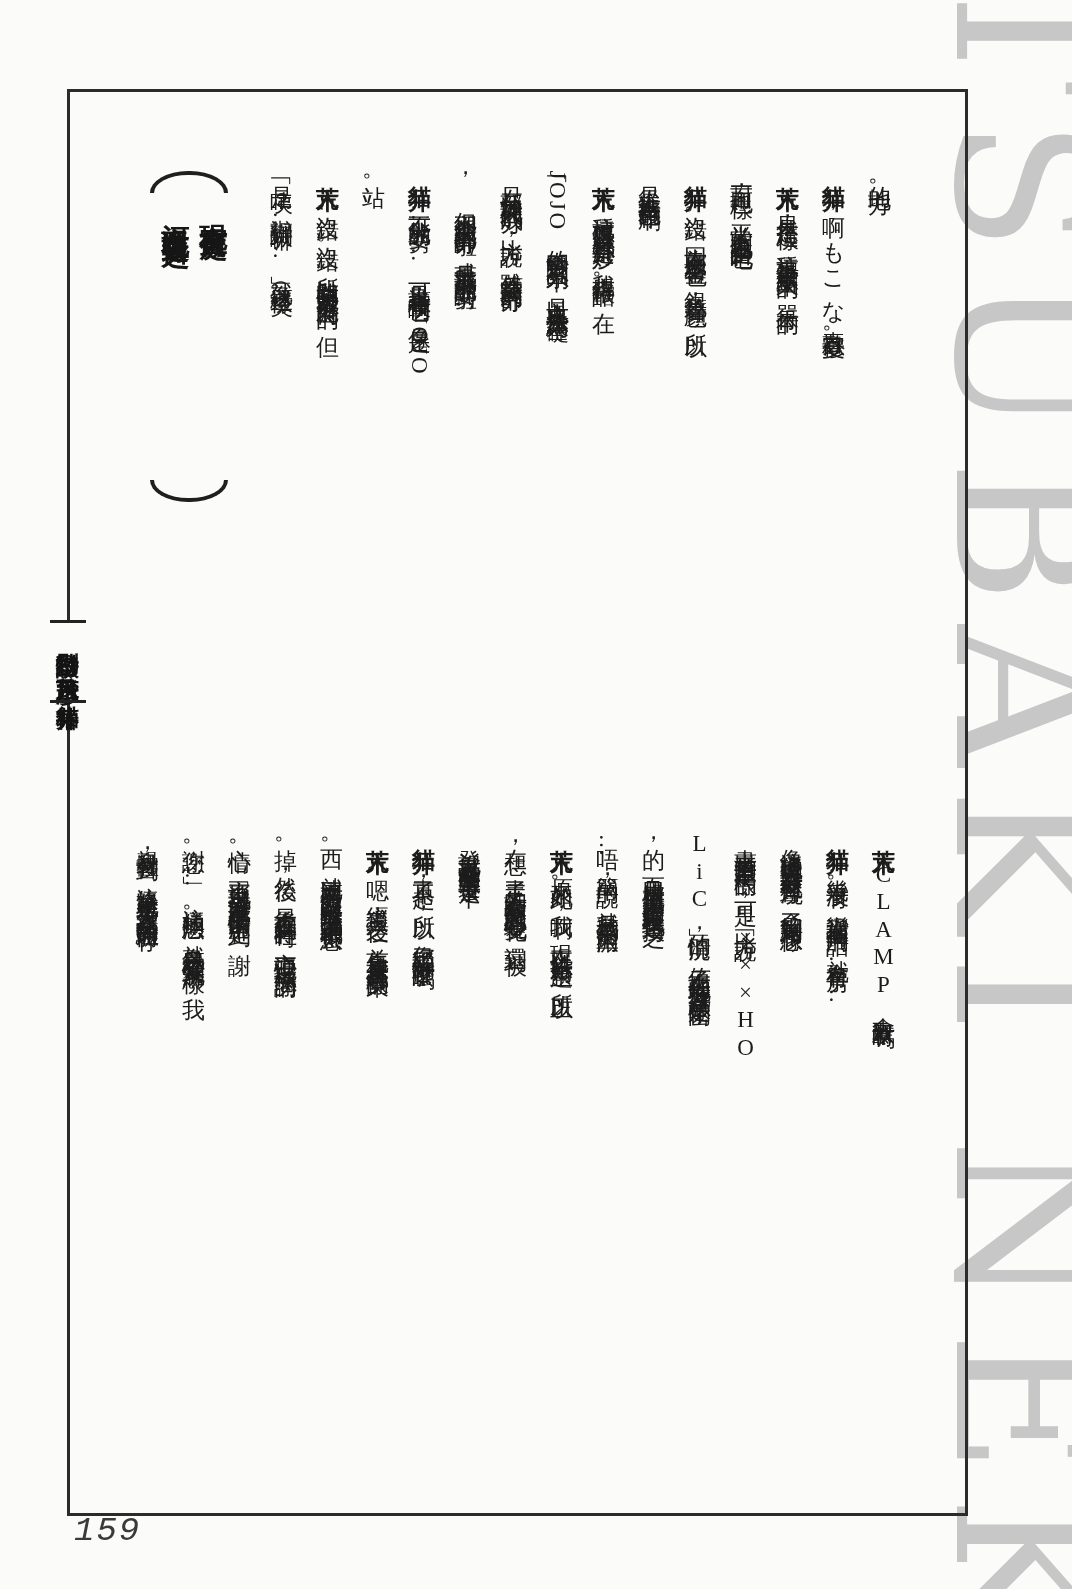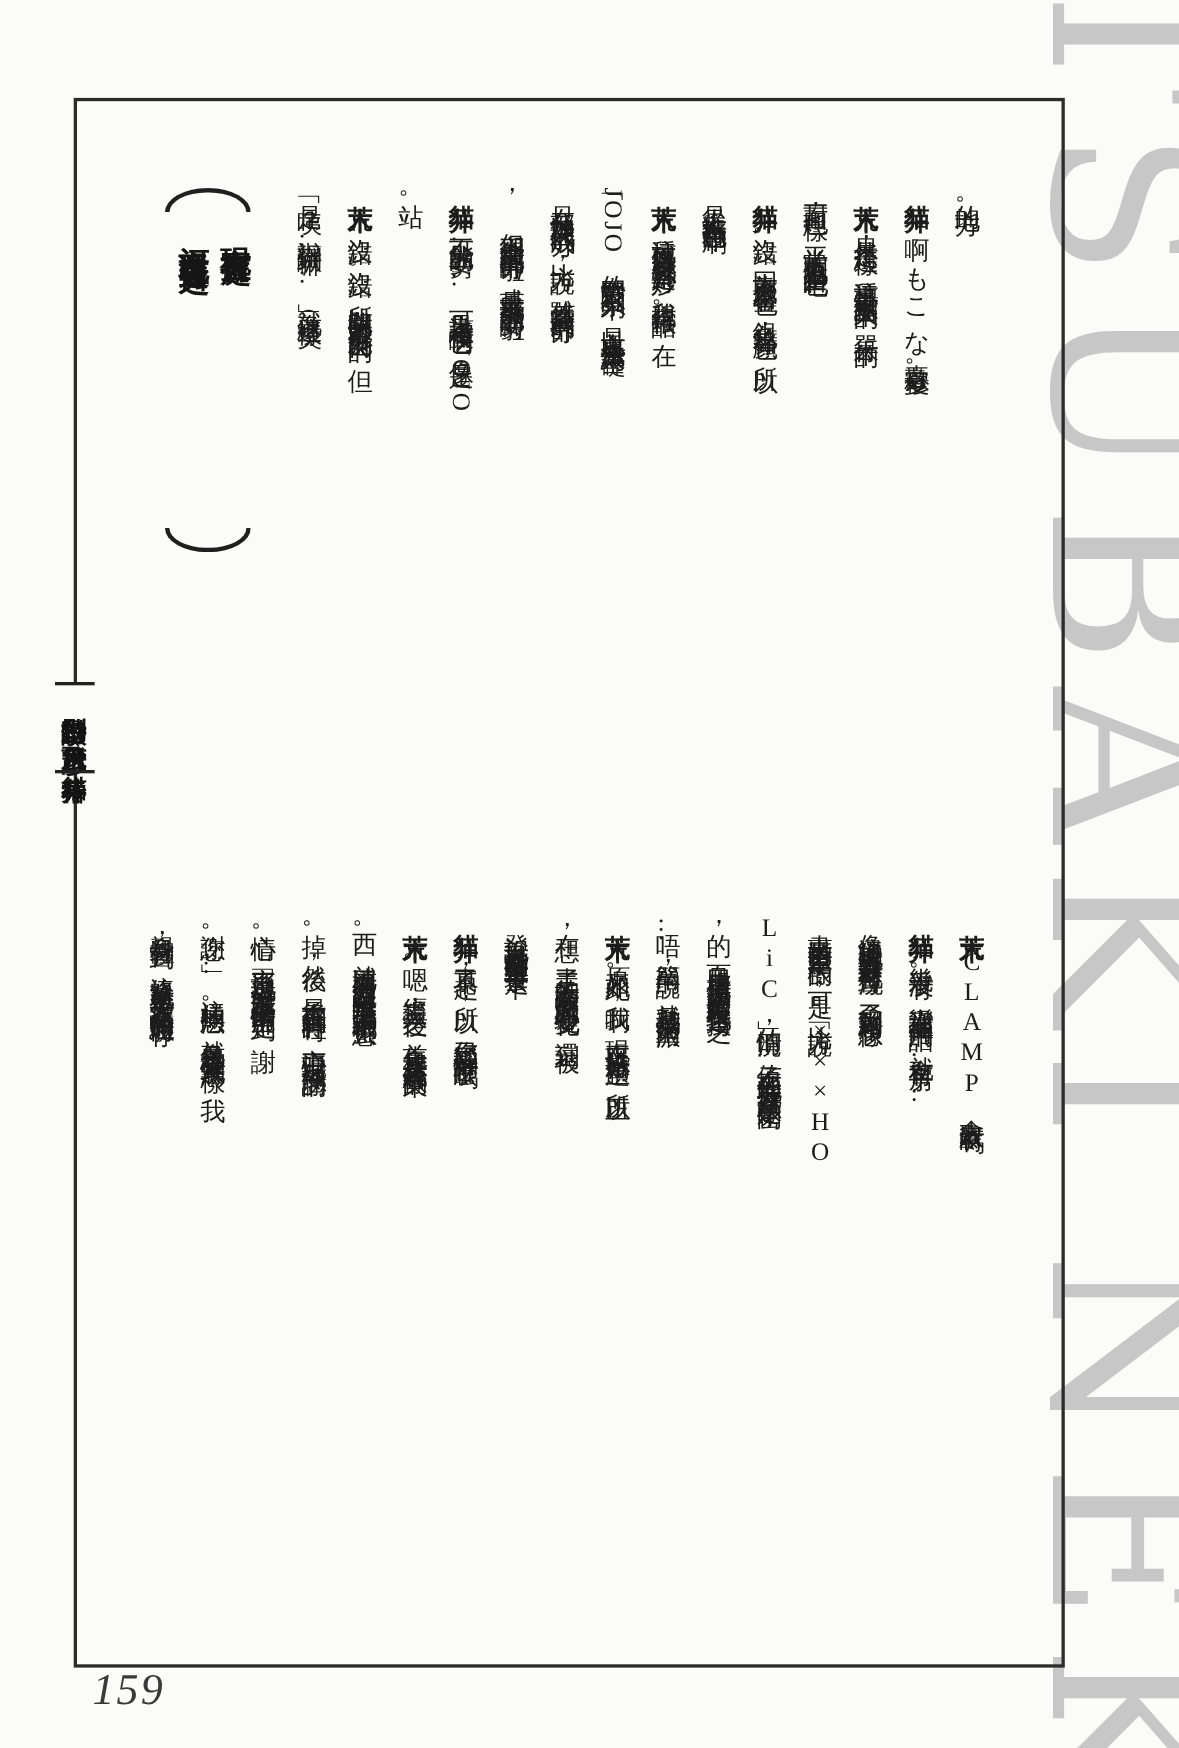--- a/index.html
+++ b/index.html
@@ -67,23 +67,23 @@
     background:#fbfbf9;display:flex;flex-direction:column;align-items:center;
   }
   .side-bar-cap{width:36px;height:3px;background:#222;}
   .side-text{
     margin:11px 0;writing-mode:vertical-rl;
     font-weight:700;font-size:23px;line-height:1;letter-spacing:0.5px;
     color:#141414;white-space:nowrap;
   }
   
   .page-num{
-    position:absolute;left:84px;top:1512px;z-index:2;
-    font-family:Liberation Serif, serif;font-style:italic;
-    font-size:40px;color:#3a3a3a;letter-spacing:2px;
+    position:absolute;left:74px;top:1512px;z-index:2;
+    font-family:Liberation Mono, monospace;font-style:italic;
+    font-size:34px;color:#3a3a3a;letter-spacing:2px;
   }
 </style>
 </head>
 <body>
 
 <div class="watermark">TSUBAKI NEKO</div>
 
 <div class="frame">
 
   <div class="block block-top">

